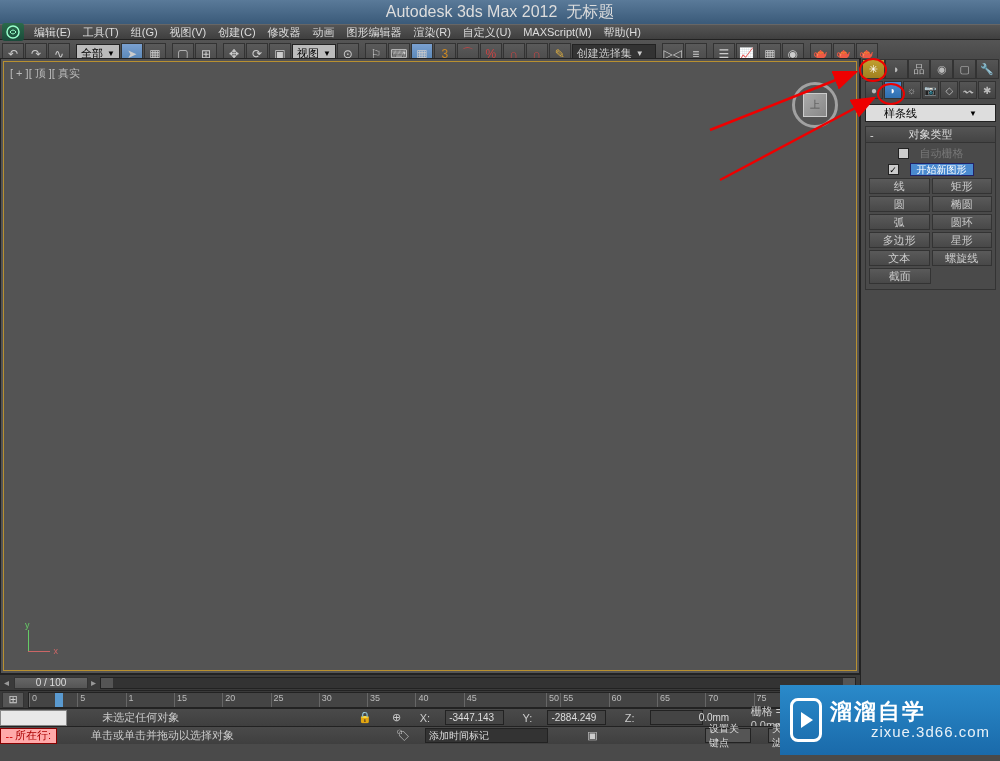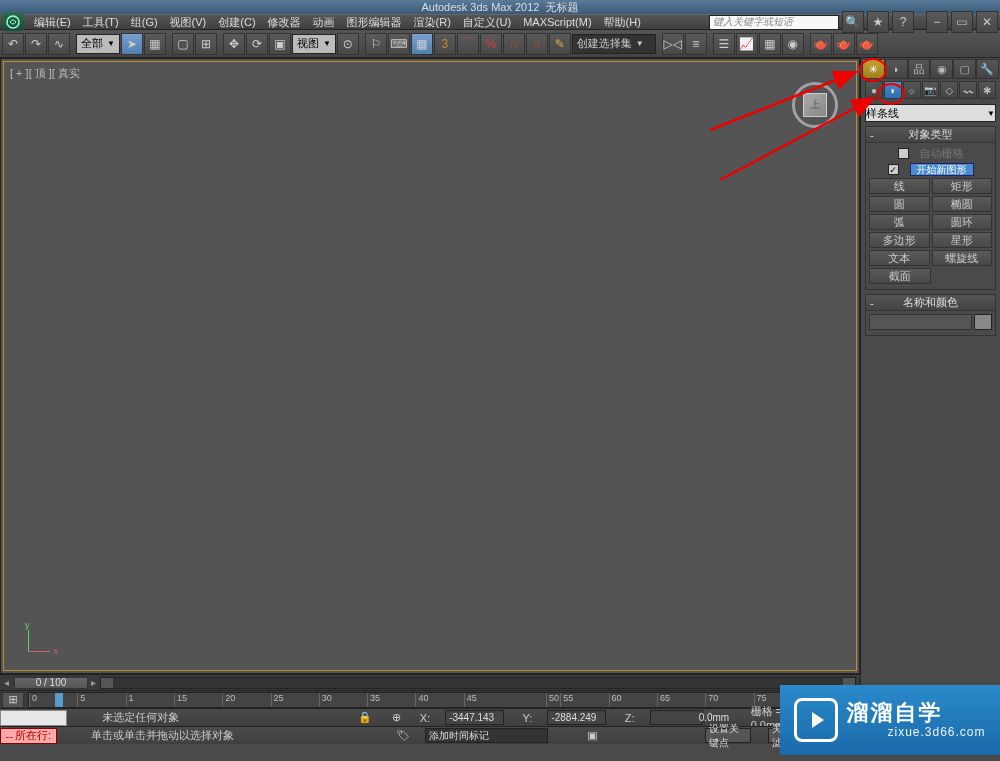--- a/index.html
+++ b/index.html
@@ -1,19 +1,19 @@
 <!DOCTYPE html>
 <html><head>
 <meta charset="utf-8">
 <style>
 * { margin: 0; padding: 0; box-sizing: border-box; font-family: "Microsoft YaHei", SimSun, Arial, sans-serif; user-select: none; }
 body { width: 1000px; height: 761px; background: #4a4a4a; overflow: hidden; position: relative; }
 
 
-.title-bar { height: 14px; background: linear-gradient(to bottom, #5a7a99, #3a5a79); display: flex; align-items: center; padding: 0 4px; color: #ddd; font-size: 11px; overflow: hidden; }
+.title-bar { height: 24px; background: linear-gradient(to bottom, #5a7a99, #3a5a79); display: flex; align-items: center; padding: 0 4px; color: #ddd; font-size: 16px; overflow: hidden; }
 .title-bar .title-text { position:absolute; left:50%; transform:translateX(-50%); white-space:nowrap; }
 
 
 .menu-bar { height: 16px; background: linear-gradient(to bottom, #555, #3f3f3f); display: flex; align-items: center; padding: 0 2px; color: #ddd; font-size: 11px; border-top:1px solid #666; border-bottom:1px solid #222; }
 .menu-bar .app-btn { width:22px; height:18px; background:linear-gradient(to bottom,#2a6a4a,#1a4a3a); border-radius:3px; margin-right:4px; display:flex; align-items:center; justify-content:center; color:#8fa; }
 .menu-bar .menu-item { padding: 0 6px; cursor: default; white-space:nowrap; }
 
 
 .main-toolbar { height: 28px; background: linear-gradient(to bottom, #555,#444); display: flex; align-items: center; padding: 0 2px; border-bottom:1px solid #222; gap:1px; }
 .tb-btn { width: 22px; height: 22px; background: linear-gradient(to bottom,#5a5a5a,#484848); border:1px solid #333; display:flex; align-items:center; justify-content:center; color:#ccc; font-size:12px; }
@@ -25,21 +25,21 @@
 .tb-dropdown.dark { background:#333; color:#ccc; }
 
 
 .command-panel { position:absolute; right:0; top:58px; width:140px; height:643px; background:#4a4a4a; display:flex; flex-direction:column; border-left:1px solid #222; }
 .cp-tabs { display:flex; height:22px; padding:1px; gap:0; }
 .cp-tab { flex:1; height:20px; background:linear-gradient(to bottom,#555,#444); border:1px solid #333; display:flex; align-items:center; justify-content:center; color:#bbb; font-size:11px; }
 .cp-tab.active { background:linear-gradient(to bottom,#c0a030,#a08020); color:#fff; }
 .cp-subtabs { display:flex; height:22px; padding:1px 4px; gap:1px; }
 .cp-sub { width:18px; height:18px; background:linear-gradient(to bottom,#555,#444); border:1px solid #333; display:flex; align-items:center; justify-content:center; color:#bbb; font-size:10px; }
 .cp-sub.active { background:linear-gradient(to bottom,#4a8ad0,#3070b0); color:#fff; }
-.cp-dropdown { margin:2px 4px; height:18px; background:#ddd; color:#000; font-size:11px; padding:0 0; display:flex; align-items:center; justify-content:space-between; border:1px solid #222; }
+.cp-dropdown { margin:2px 4px; height:18px; background:#ddd; color:#000; font-size:11px; padding:0 18px; display:flex; align-items:center; justify-content:space-between; border:1px solid #222; }
 .cp-rollout { margin:2px 4px; border:1px solid #333; background:#4a4a4a; }
 .cp-rollout-header { height:16px; background:linear-gradient(to bottom,#555,#444); color:#ddd; font-size:11px; display:flex; align-items:center; justify-content:center; border-bottom:1px solid #333; position:relative; }
 .cp-rollout-header::before { content:"-"; position:absolute; left:4px; }
 .cp-rollout-body { padding:3px; }
 .cp-row { display:flex; align-items:center; gap:11px; margin-bottom:2px; justify-content:center; }
 .cp-check { width:11px; height:11px; background:#ccc; border:1px solid #222; display:flex; align-items:center; justify-content:center; font-size:9px; color:#000; }
 .cp-label { font-size:11px; color:#ccc; }
 .cp-label.disabled { color:#777; }
 .cp-btn-highlight { background:#4a8ad0; color:#fff; font-size:10px; padding:0 6px; height:13px; border:1px solid #226; display:flex; align-items:center; }
 .cp-btn-row { display:flex; gap:2px; margin-bottom:2px; }
@@ -85,21 +85,21 @@
 .status-field { height:15px; background:#444; border:1px solid #222; color:#ddd; padding:0 3px; display:flex; align-items:center; font-size:10px; }
 .status-icon { width:18px; height:15px; display:flex; align-items:center; justify-content:center; color:#ccc; font-size:11px; }
 .play-btn { width:20px; height:15px; background:linear-gradient(to bottom,#5a5a5a,#484848); border:1px solid #333; display:flex; align-items:center; justify-content:center; color:#ccc; font-size:10px; }
 
 
 .watermark { position:absolute; right:0; bottom:6px; width:220px; height:70px; background:linear-gradient(to bottom,#2a8aca,#1a6aaa); display:flex; align-items:center; justify-content:center; gap:8px; padding:6px 10px; }
 .watermark .wlogo { width:44px; height:44px; border:3px solid #fff; border-radius:8px; display:flex; align-items:center; justify-content:center; }
 .watermark .wlogo::before { content:""; border-left:12px solid #fff; border-top:8px solid transparent; border-bottom:8px solid transparent; margin-left:3px; }
 .watermark .wtext { color:#fff; display:flex; flex-direction:column; line-height:1.1; }
 .watermark .wtext .big { font-size:22px; font-weight:bold; letter-spacing:2px; }
-.watermark .wtext .small { font-size:12px; letter-spacing:1px; opacity:0.9;margin-left:41px; }
+.watermark .wtext .small { font-size:15px; letter-spacing:1px; opacity:0.9;margin-left:41px; }
 .lower-right-icons { position:absolute; right:2px; top:708px; display:grid; grid-template-columns:repeat(4,20px); gap:1px; }
 .lower-right-icons .tb-btn { width:20px; height:20px; font-size:11px;}
 
 .row1-left-blank { width:74px; height:16px; background:#e8e8e8; border:1px solid #888; }
 </style>
 </head>
 <body>
 
 <div class="title-bar">
   <span class="title-text"><span>Autodesk 3ds Max 2012</span>&nbsp;&nbsp;<span>无标题</span></span>
@@ -117,30 +117,20 @@
   <span class="menu-item">组(G)</span>
   <span class="menu-item">视图(V)</span>
   <span class="menu-item">创建(C)</span>
   <span class="menu-item">修改器</span>
   <span class="menu-item">动画</span>
   <span class="menu-item">图形编辑器</span>
   <span class="menu-item">渲染(R)</span>
   <span class="menu-item">自定义(U)</span>
   <span class="menu-item">MAXScript(M)</span>
   <span class="menu-item">帮助(H)</span>
-  <div style="margin-left:auto;display:flex;align-items:center;gap:3px;">
-    <div class="status-field" style="width:130px;background:#f8f8f8;color:#888;font-style:italic;">键入关键字或短语</div>
-    <span class="tb-btn">🔍</span>
-    <span class="tb-btn">★</span>
-    <span class="tb-btn">?</span>
-    <span style="width:6px;"></span>
-    <span class="tb-btn">−</span>
-    <span class="tb-btn">▭</span>
-    <span class="tb-btn">✕</span>
-  </div>
 </div>
 
 <div class="main-toolbar">
   <div class="tb-btn">↶</div>
   <div class="tb-btn">↷</div>
   <div class="tb-btn">∿</div>
   <div class="tb-sep"></div>
   <div class="tb-dropdown">
       <span>全部</span>
       <span class="arrow">▼</span>
@@ -250,29 +240,20 @@
         <div class="cp-obj-btn">多边形</div>
         <div class="cp-obj-btn">星形</div>
       </div>
       <div class="cp-btn-row">
         <div class="cp-obj-btn">文本</div>
         <div class="cp-obj-btn">螺旋线</div>
       </div>
       <div class="cp-btn-row">
         <div class="cp-obj-btn">截面</div>
         <div style="flex:1"></div>
-      </div>
-    </div>
-  </div>
-  <div class="cp-rollout">
-    <div class="cp-rollout-header">名称和颜色</div>
-    <div class="cp-rollout-body">
-      <div class="cp-btn-row">
-        <div class="cp-name-input"></div>
-        <div class="cp-color-swatch"></div>
       </div>
     </div>
   </div>
   <div style="flex:1"></div>
   <div style="height:16px;border-top:1px solid #333;display:flex;justify-content:flex-end;padding:2px 4px;">
     <span style="color:#777;font-size:11px;">◢</span>
   </div>
 </div>
 
 <div class="track-bar">

